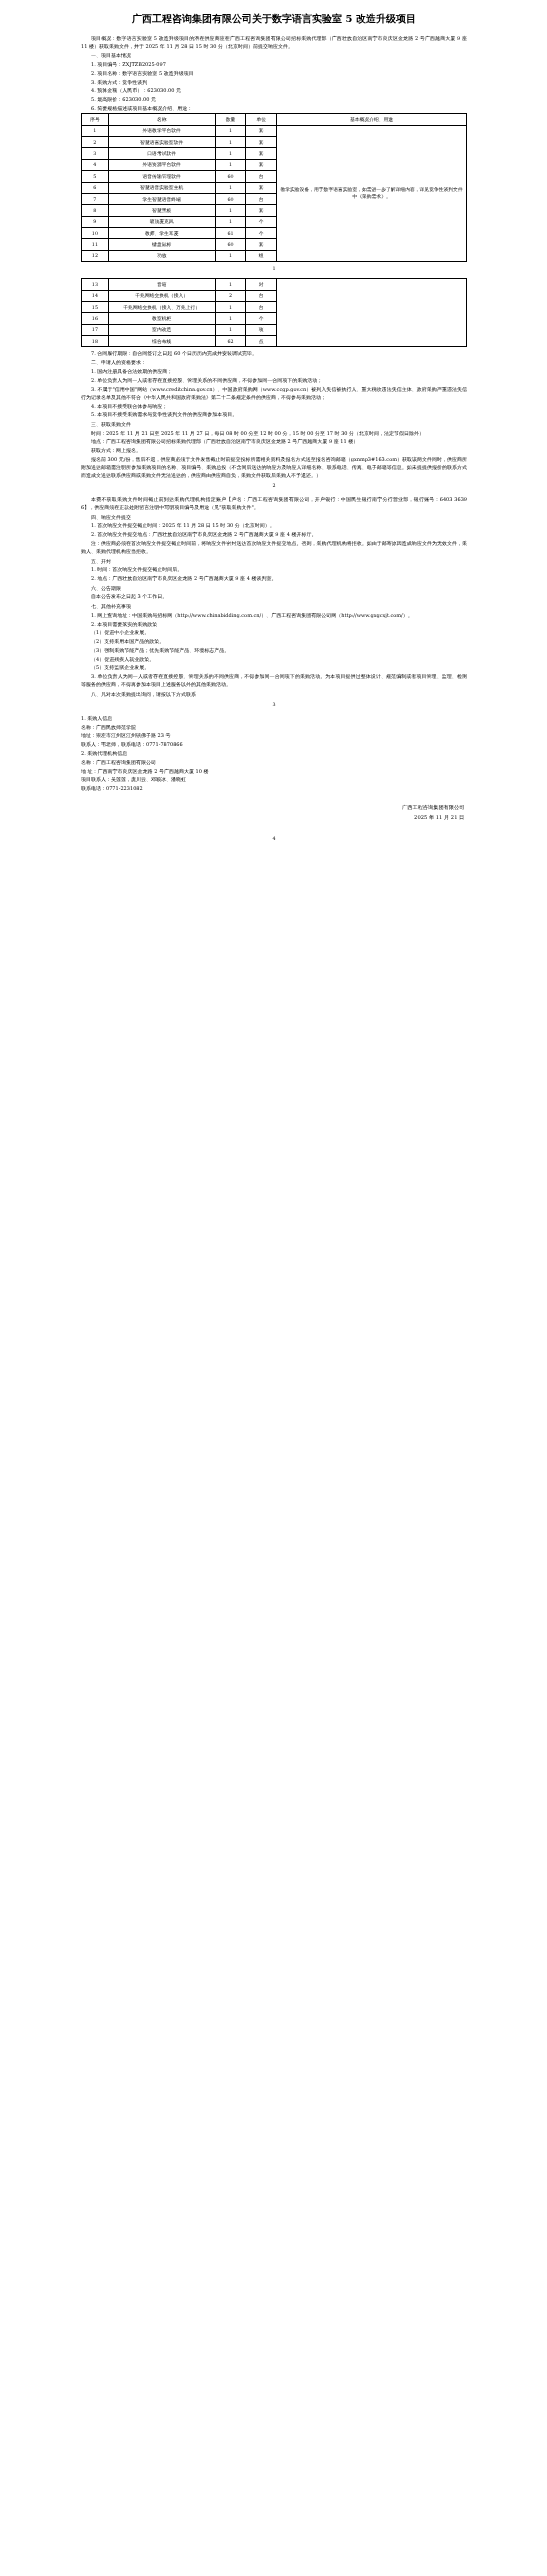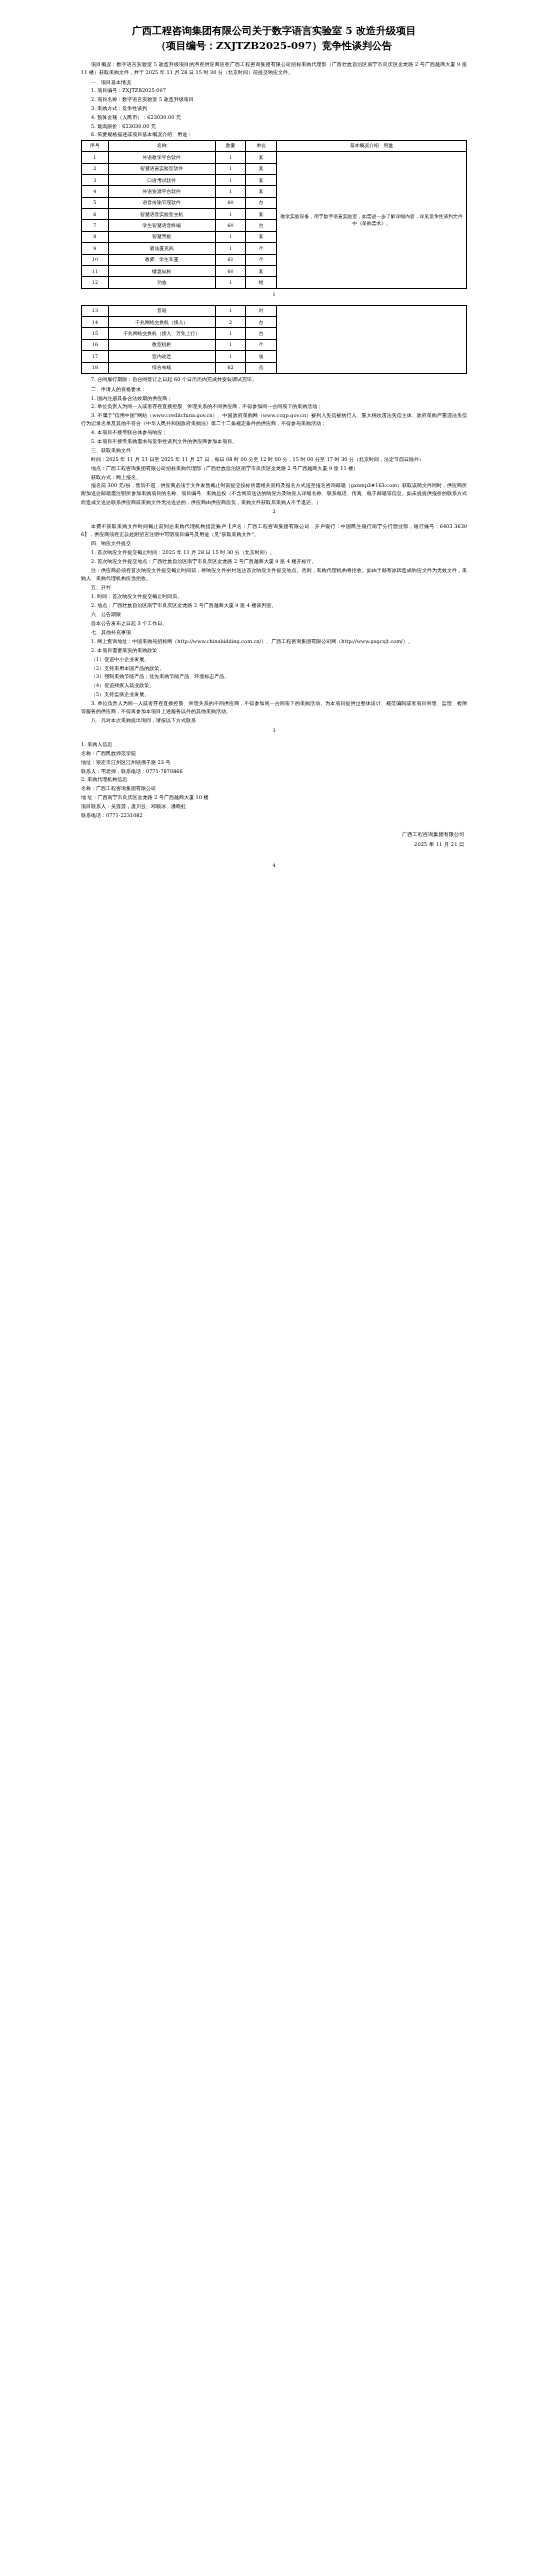--- a/index.html
+++ b/index.html
@@ -6,21 +6,21 @@
     margin: 0;
     padding: 0;
     background: #ffffff;
   }
   body {
     font-family: "DejaVu Sans", "Liberation Sans", sans-serif;
     color: #000;
   }
   .page {
     width: 548px;
-    margin: 12px auto;
+    margin: 0 auto;
     position: relative;
     box-sizing: border-box;
     padding: 9.6px 0 0 0;
   }
   .doc-title {
     text-align: center;
     font-family: "DejaVu Serif", "Liberation Serif", serif;
     font-weight: bold;
     font-size: 10px;
     line-height: 1.45;
@@ -96,21 +96,20 @@
   }
   .spacer-tail { height: 27px; }
 </style>
 </head>
 <body>
 
 <div class="page">
 
   <div class="doc-title">
     <span>广西工程咨询集团有限公司关于数字语言实验室 5 改造升级项目</span>
-    <span class="line2">（项目编号：ZXJTZB2025-097）竞争性谈判公告</span>
   </div>
 
   <div class="body-wrap">
 
     <p class="p">项目概况：数字语言实验室 5 改造升级项目的潜在供应商应在广西工程咨询集团有限公司招标采购代理部（广西壮族自治区南宁市良庆区金龙路 2 号广西越商大厦 9 座 11 楼）获取采购文件，并于 2025 年 11 月 28 日 15 时 30 分（北京时间）前提交响应文件。</p>
 
     <p class="sec">一、项目基本情况</p>
     <p class="p">1. 项目编号：ZXJTZB2025-097</p>
     <p class="p">2. 项目名称：数字语言实验室 5 改造升级项目</p>
     <p class="p">3. 采购方式：竞争性谈判</p>

